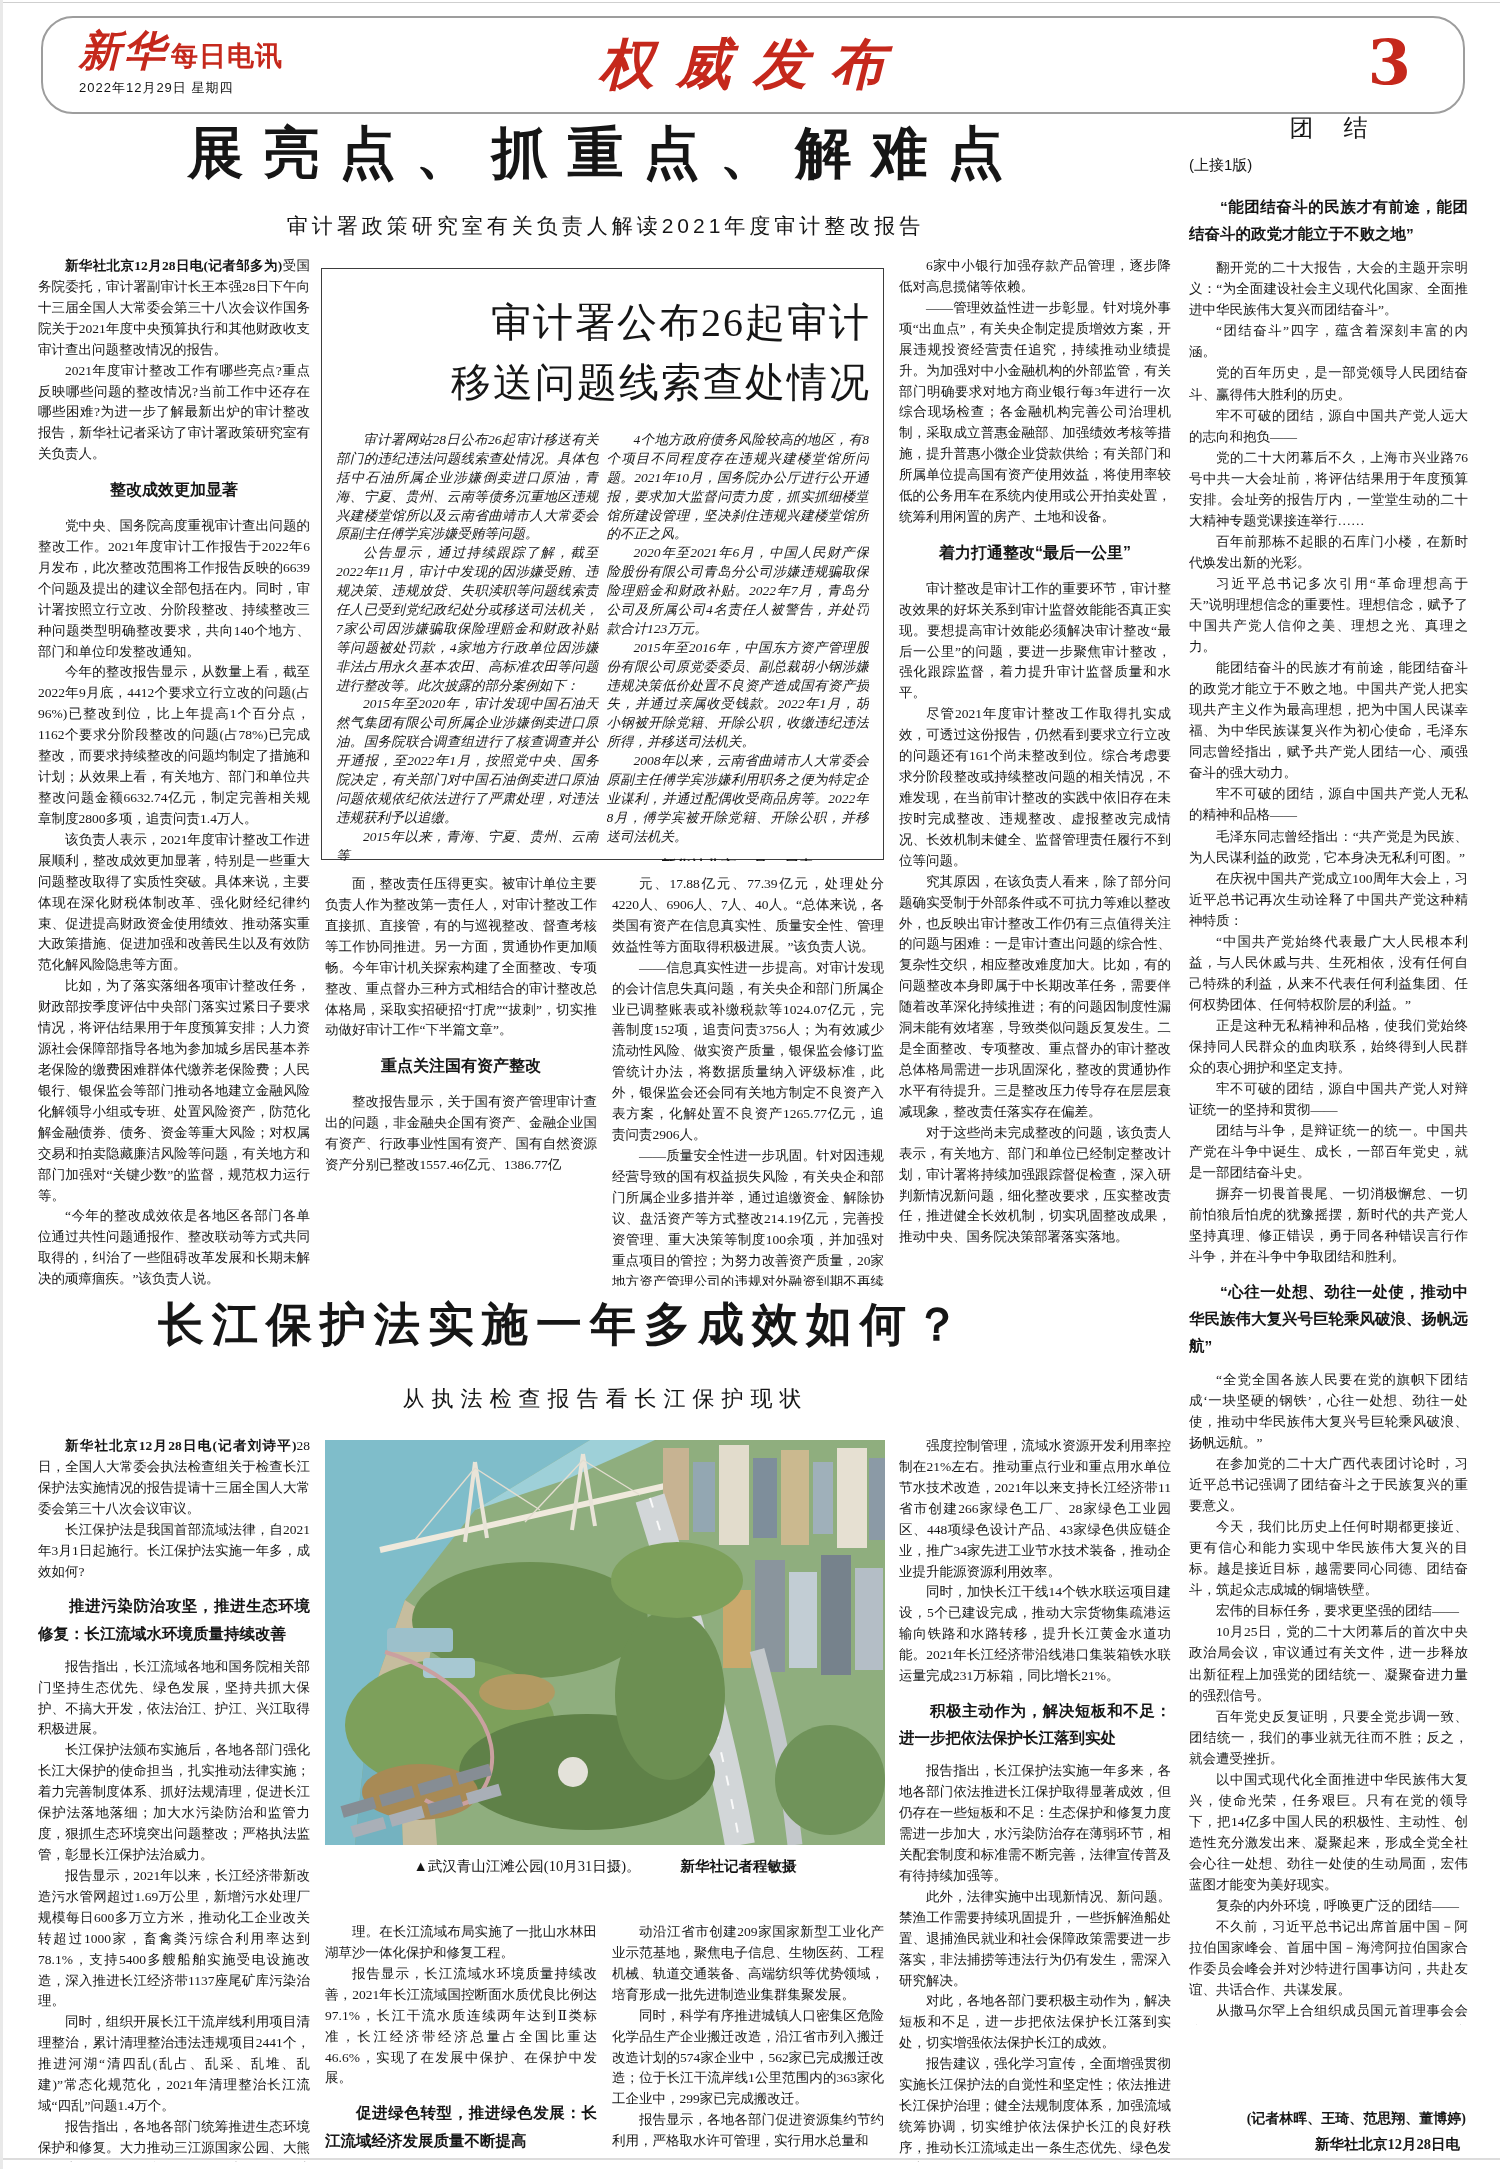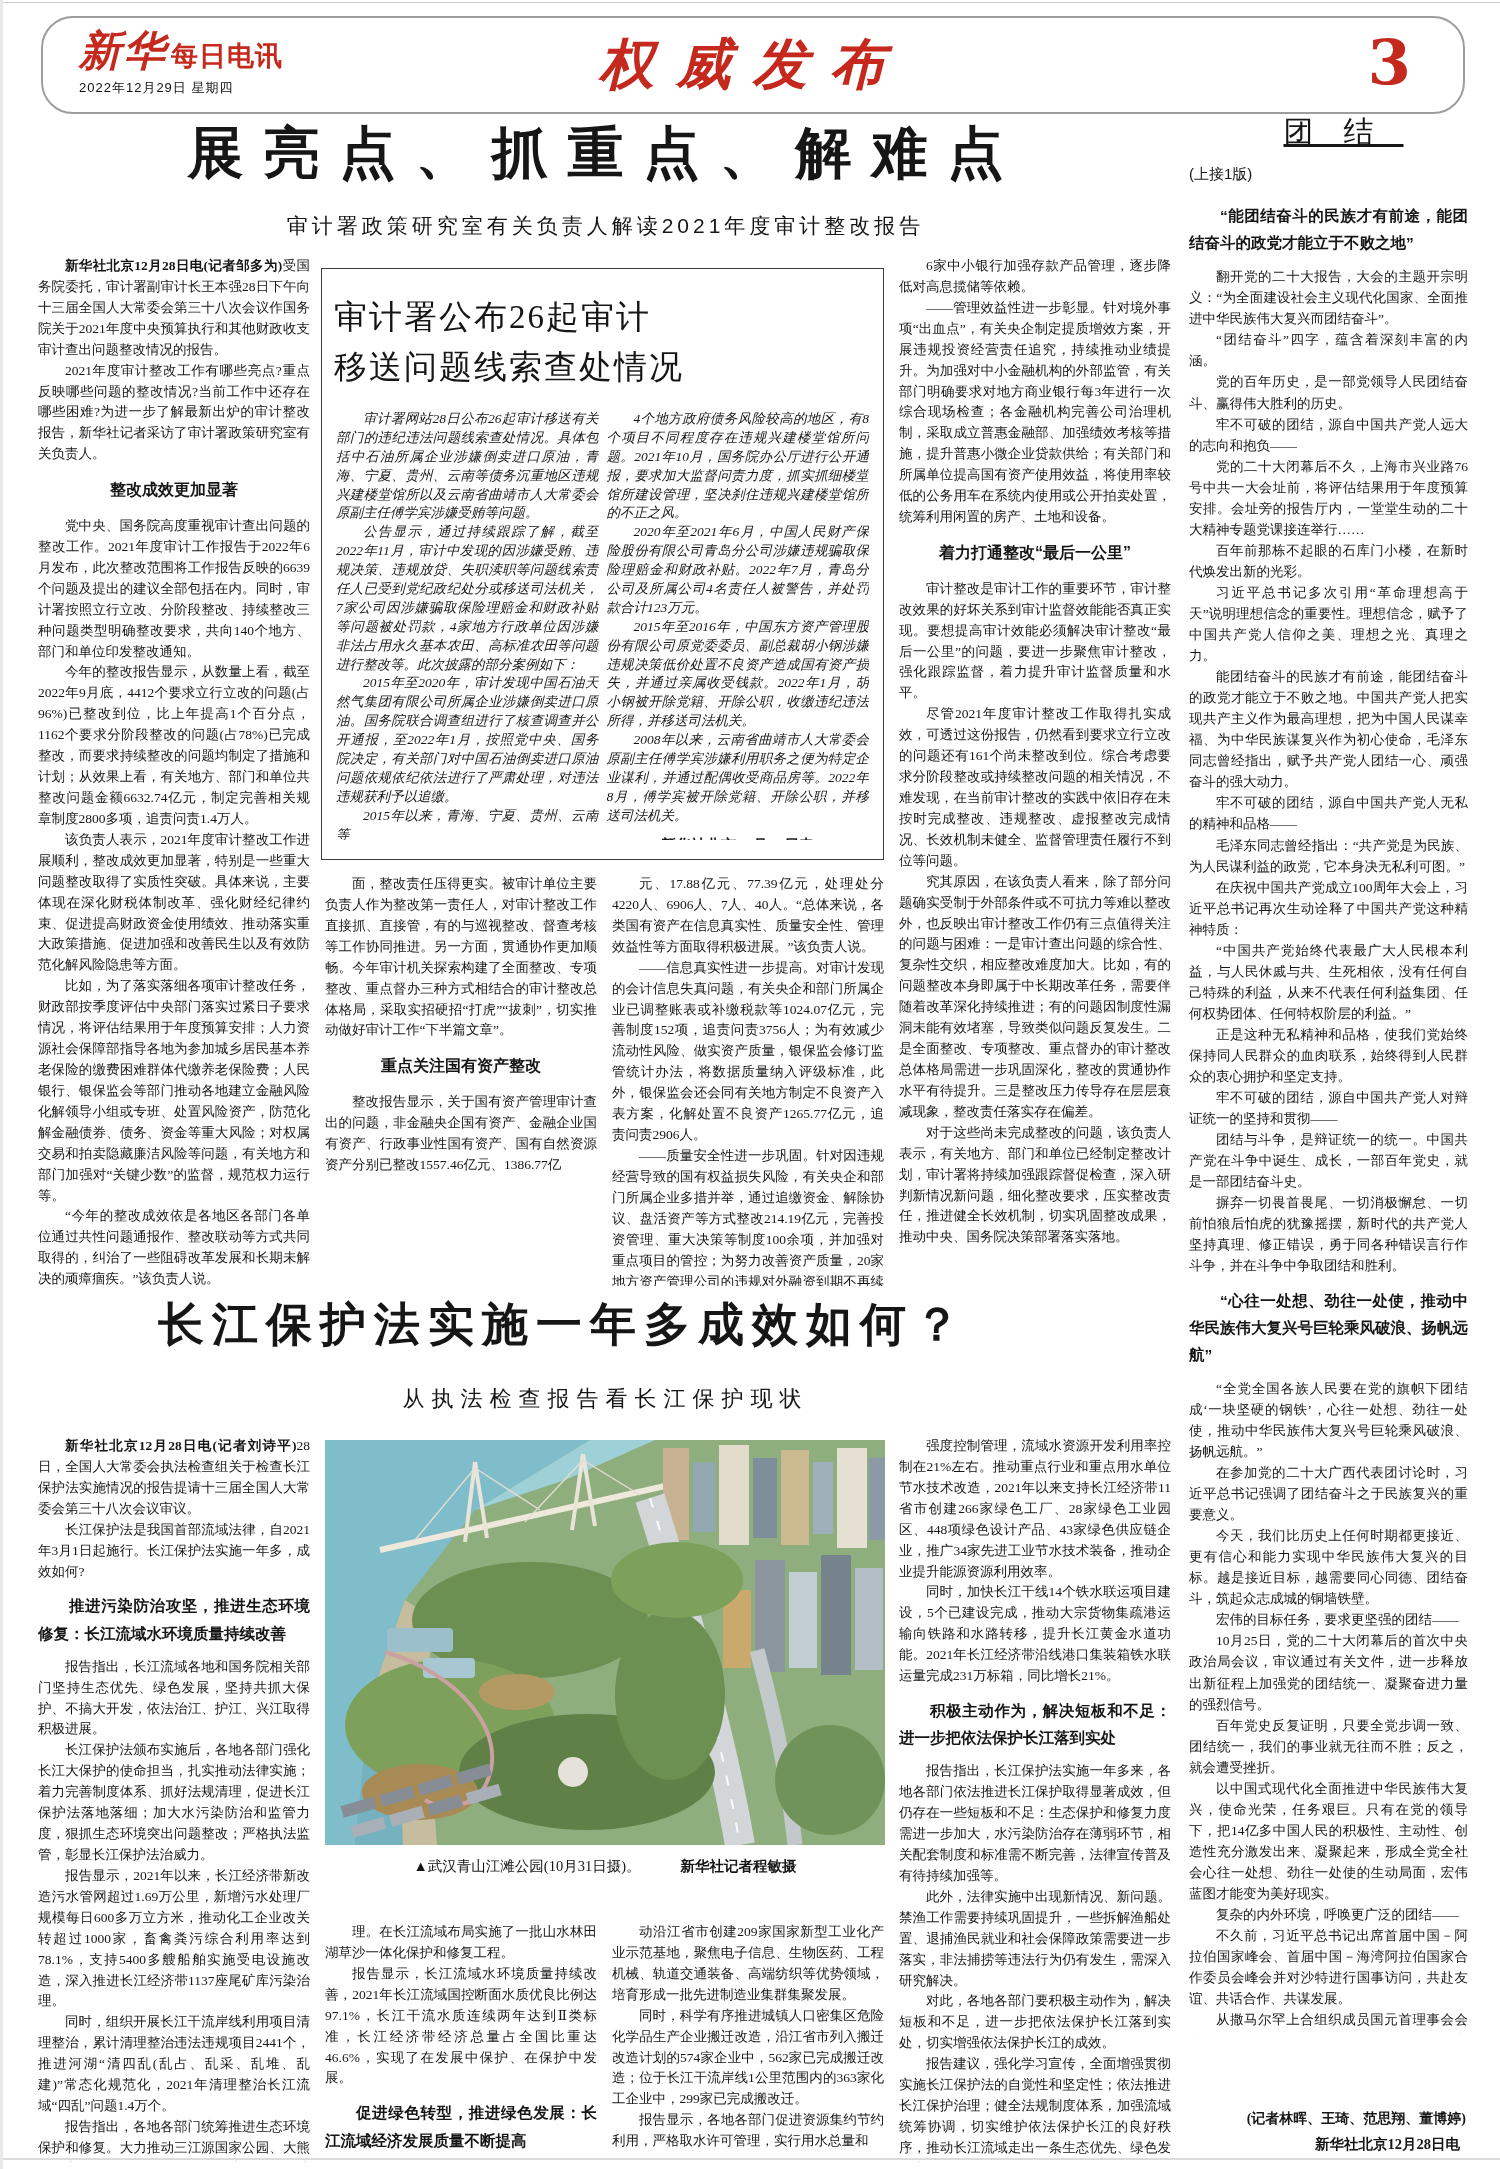--- a/index.html
+++ b/index.html
@@ -46,30 +46,30 @@
   #a2{left:322px;top:874px;height:412px;}
   #a3{left:609px;top:874px;height:412px;}
   #a4{left:896px;top:256px;height:1030px;}
   #y1{left:35px;top:1436px;height:726px;}
   #y2{left:322px;top:1922px;height:240px;}
   #y3{left:609px;top:1922px;height:240px;}
   #y4{left:896px;top:1436px;height:726px;}
 
   
   .box{position:absolute;left:318px;top:268px;width:563px;height:592px;border:1px solid #3c3c3c;box-sizing:border-box;}
-  .box-title{margin:24px 12px 16px;text-align:left;font-size:33px;font-weight:400;
+  .box-title{margin:24px 12px 16px;text-align:right;font-size:40px;font-weight:400;
              line-height:1.5;letter-spacing:2px;}
   .box-cols{display:flex;gap:8px;padding:2px 14px;}
   .box-col{width:50%;height:430px;overflow:hidden;font-size:13.5px;line-height:1.4;
            font-style:italic;text-align:justify;}
   .box-col p{margin:0;}
 
   
   .unity{position:absolute;left:1186px;top:112px;width:279px;height:2048px;}
-  .u-title{margin:0;text-align:center;font-size:30px;font-weight:400;letter-spacing:30px;text-indent:30px;text-decoration:underline;}
+  .u-title{margin:0;text-align:center;font-size:24px;font-weight:400;letter-spacing:30px;text-indent:30px;}
   .u-jump{font:15px "Liberation Sans",sans-serif;margin:12px 0 8px;}
   .u-list{height:1842px;overflow:hidden;font-size:13.5px;line-height:1.56;text-align:justify;}
   .u-list p{margin:0;}
   .u-byline{position:absolute;right:2px;bottom:32px;font-weight:700;font-size:14px;}
   .u-dateline{position:absolute;right:8px;bottom:6px;font-weight:700;font-size:14.5px;}
 
   
   .photo{position:absolute;left:322px;top:1440px;width:560px;margin:0;}
   .photo svg{display:block;}
   figcaption{display:flex;justify-content:center;gap:40px;margin-top:12px;font-size:14.5px;}

